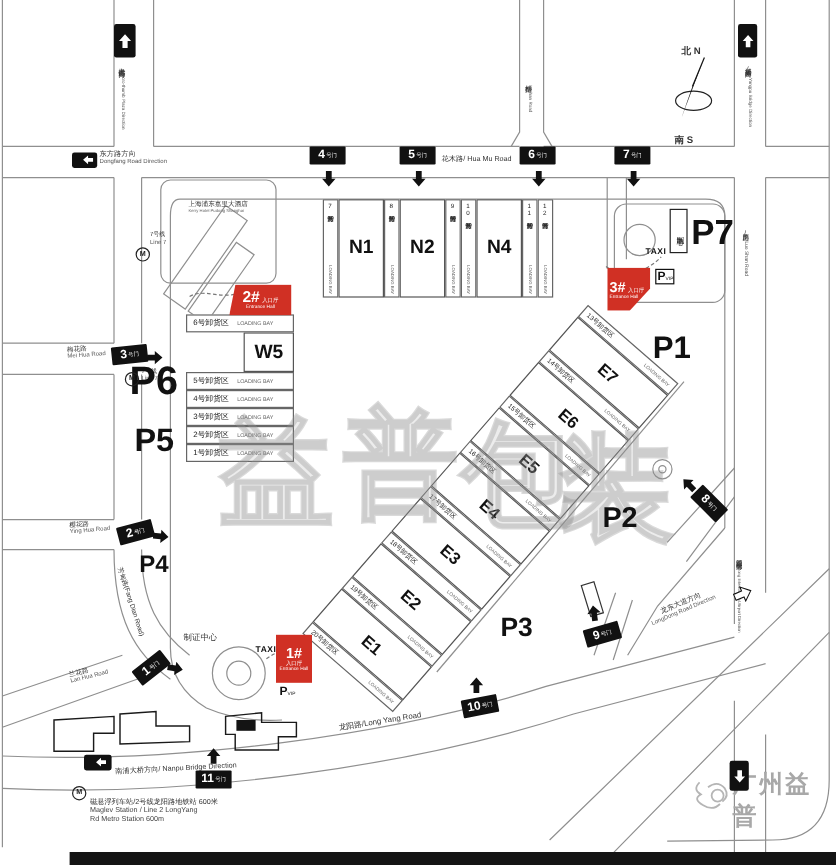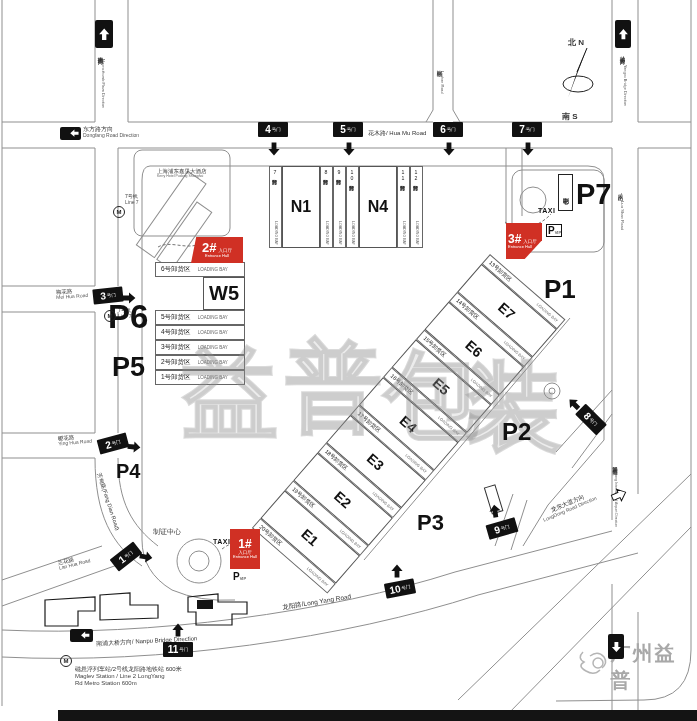--- a/index.html
+++ b/index.html
@@ -20,21 +20,21 @@
   .wstrip{justify-content:flex-start;gap:7px;padding:0 5px;}
   .wstrip .cnb{font-size:6.5px;color:#222;}
   .wstrip .enb{font-size:4.5px;color:#666;}
   .nstrip{flex-direction:column;justify-content:space-between;align-items:center;padding:2px 0;}
   .nstrip .cnv{writing-mode:vertical-rl;text-orientation:upright;font-size:5.2px;color:#222;}
   .nstrip .env{writing-mode:vertical-rl;font-size:3.6px;color:#666;}
   #n-block{position:absolute;left:236px;top:166px;width:272px;height:82px;display:flex;padding-left:33px;}
   #n-block .hall{width:38px;height:100%;font-size:16px;}
   #n-block .strip{width:13px;height:100%;}
   #w-block{position:absolute;left:155px;top:262px;width:90px;display:flex;flex-direction:column;}
-  #w-block .hall{height:33px;font-size:20px;margin-left:48px;}
+  #w-block .hall{height:33px;font-size:16px;margin-left:48px;}
   #w-block .strip{height:15px;}
   #e-block{position:absolute;left:490px;top:254px;width:100px;transform:rotate(41deg);
            transform-origin:0 0;display:flex;flex-direction:column;}
   #e-block .hall{height:37px;font-size:14px;}
   #e-block .strip{height:13px;justify-content:space-between;padding:0 4px;}
   #e-block .cnb{font-size:5.5px;color:#222;}
   #e-block .enb{font-size:4px;color:#666;}
   
   .gate{position:absolute;width:30px;height:15px;background:#111;color:#fff;display:flex;
         align-items:center;justify-content:center;border-radius:1px;z-index:12;}
@@ -237,20 +237,21 @@
   <div id="n-block">
       <div class="strip nstrip">
         <span class="cnv">7号卸货区</span>
         <span class="env">LOADING BAY</span>
       </div>
       <div class="hall">N1</div>
       <div class="strip nstrip">
         <span class="cnv">8号卸货区</span>
         <span class="env">LOADING BAY</span>
       </div>
+      <div class="hall">N2</div>
       <div class="strip nstrip">
         <span class="cnv">9号卸货区</span>
         <span class="env">LOADING BAY</span>
       </div>
       <div class="strip nstrip">
         <span class="cnv">10号卸货区</span>
         <span class="env">LOADING BAY</span>
       </div>
       <div class="hall">N4</div>
       <div class="strip nstrip">

